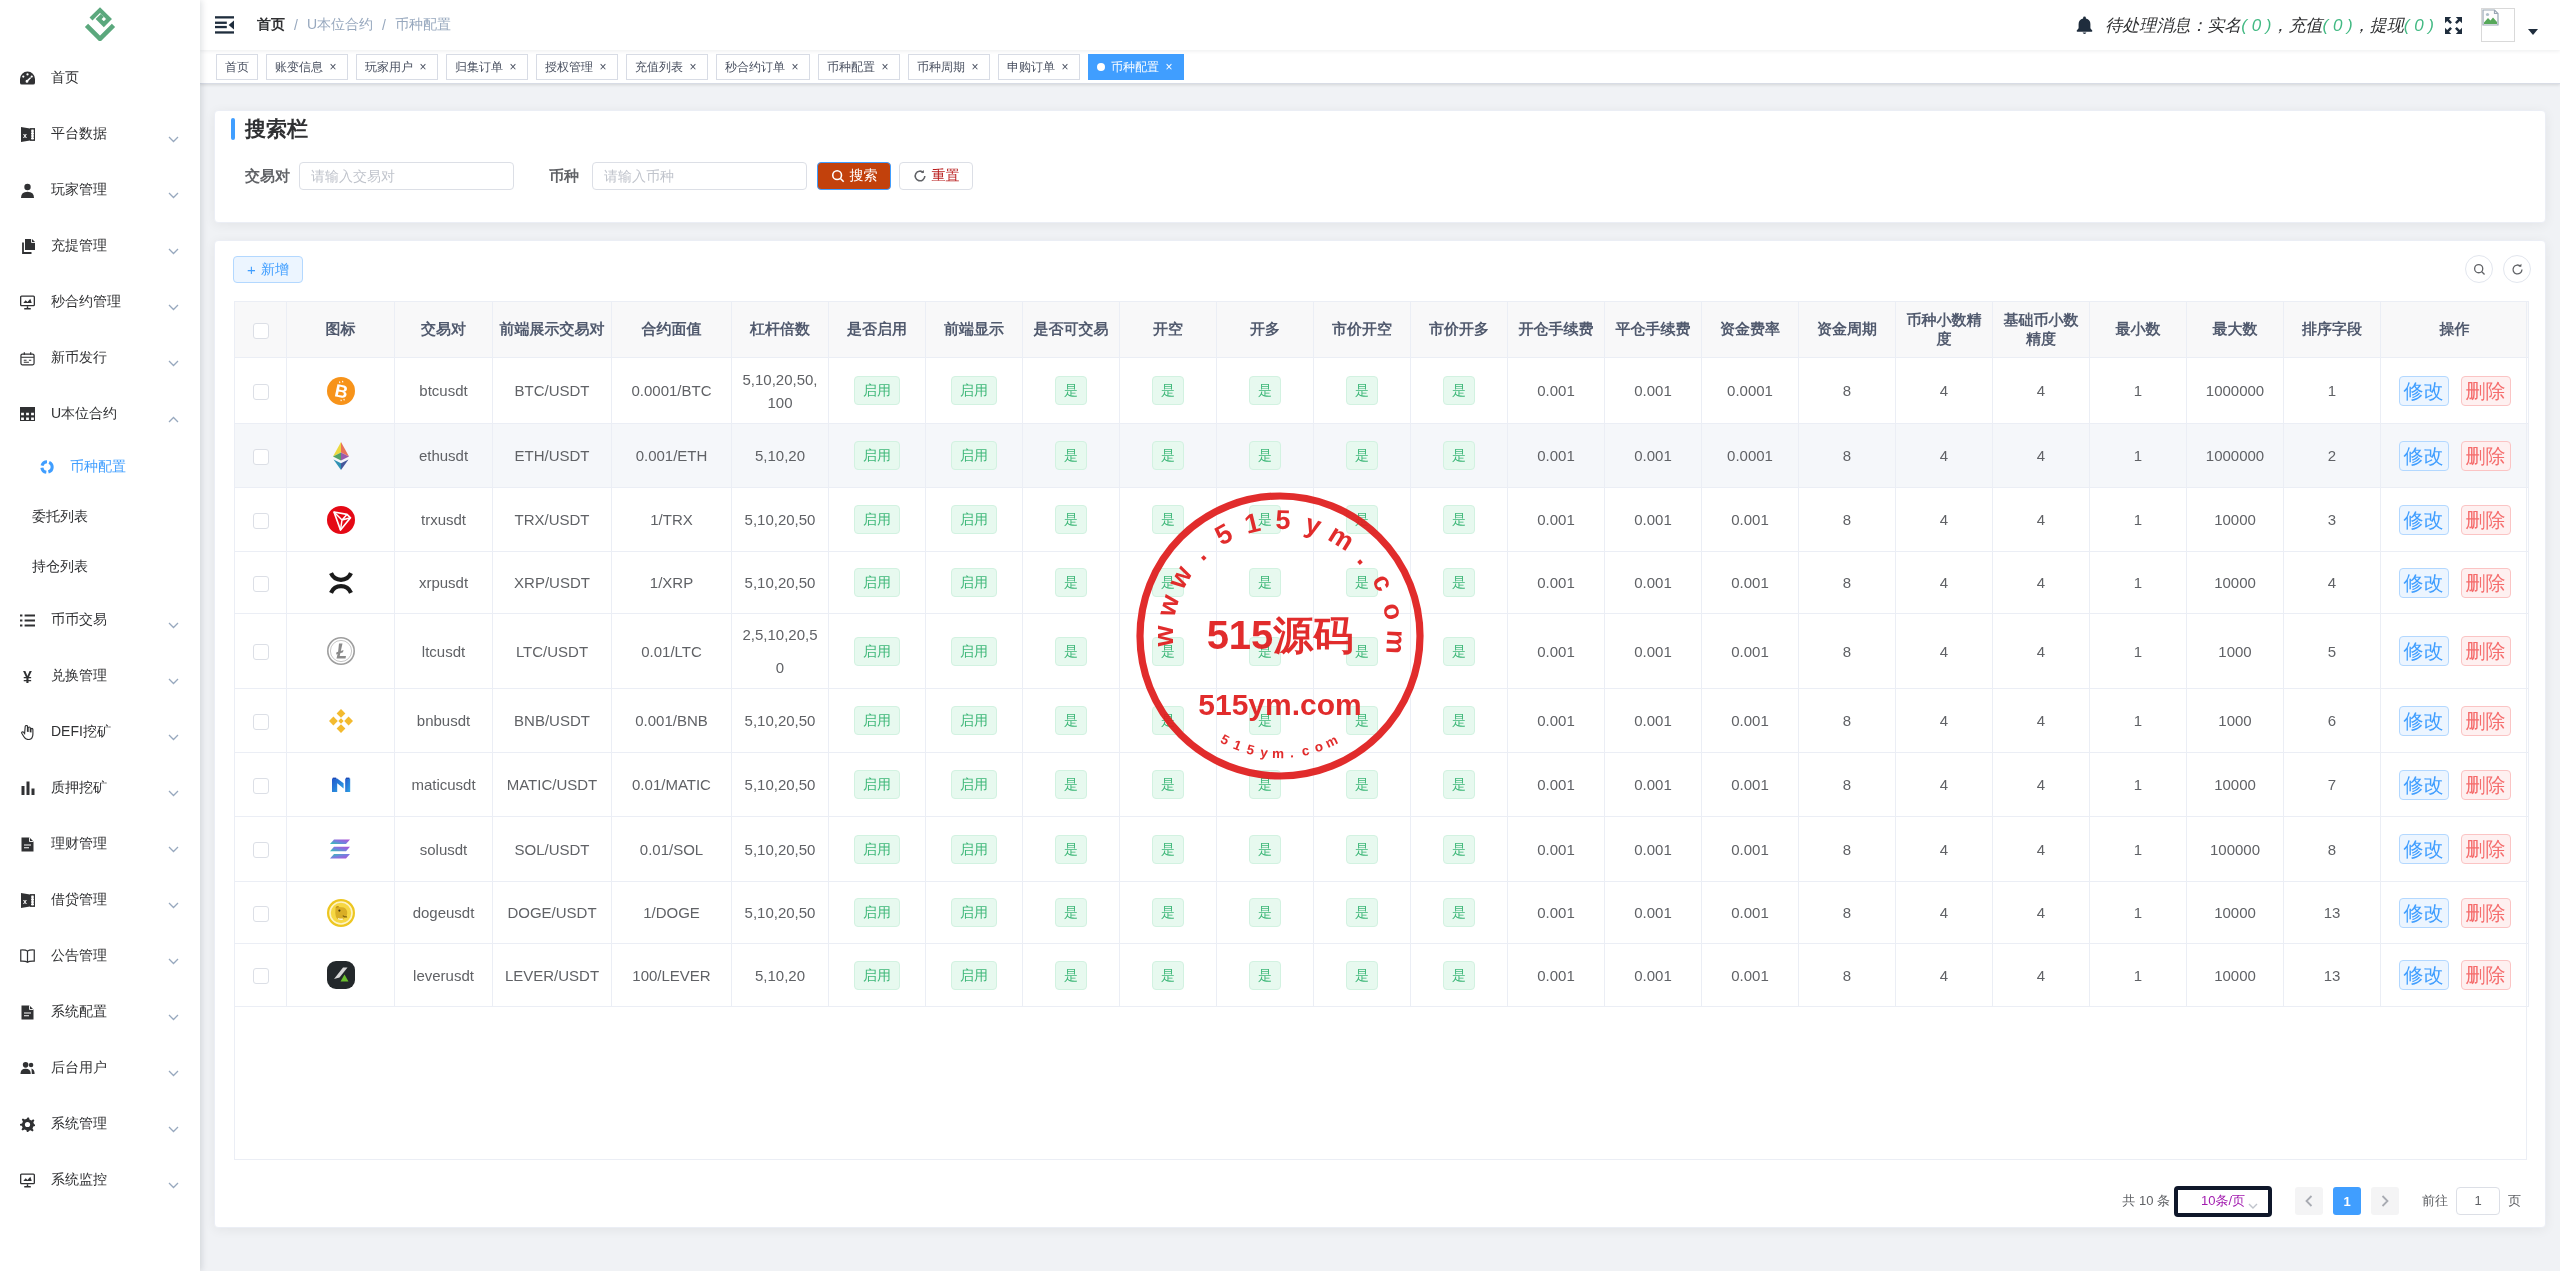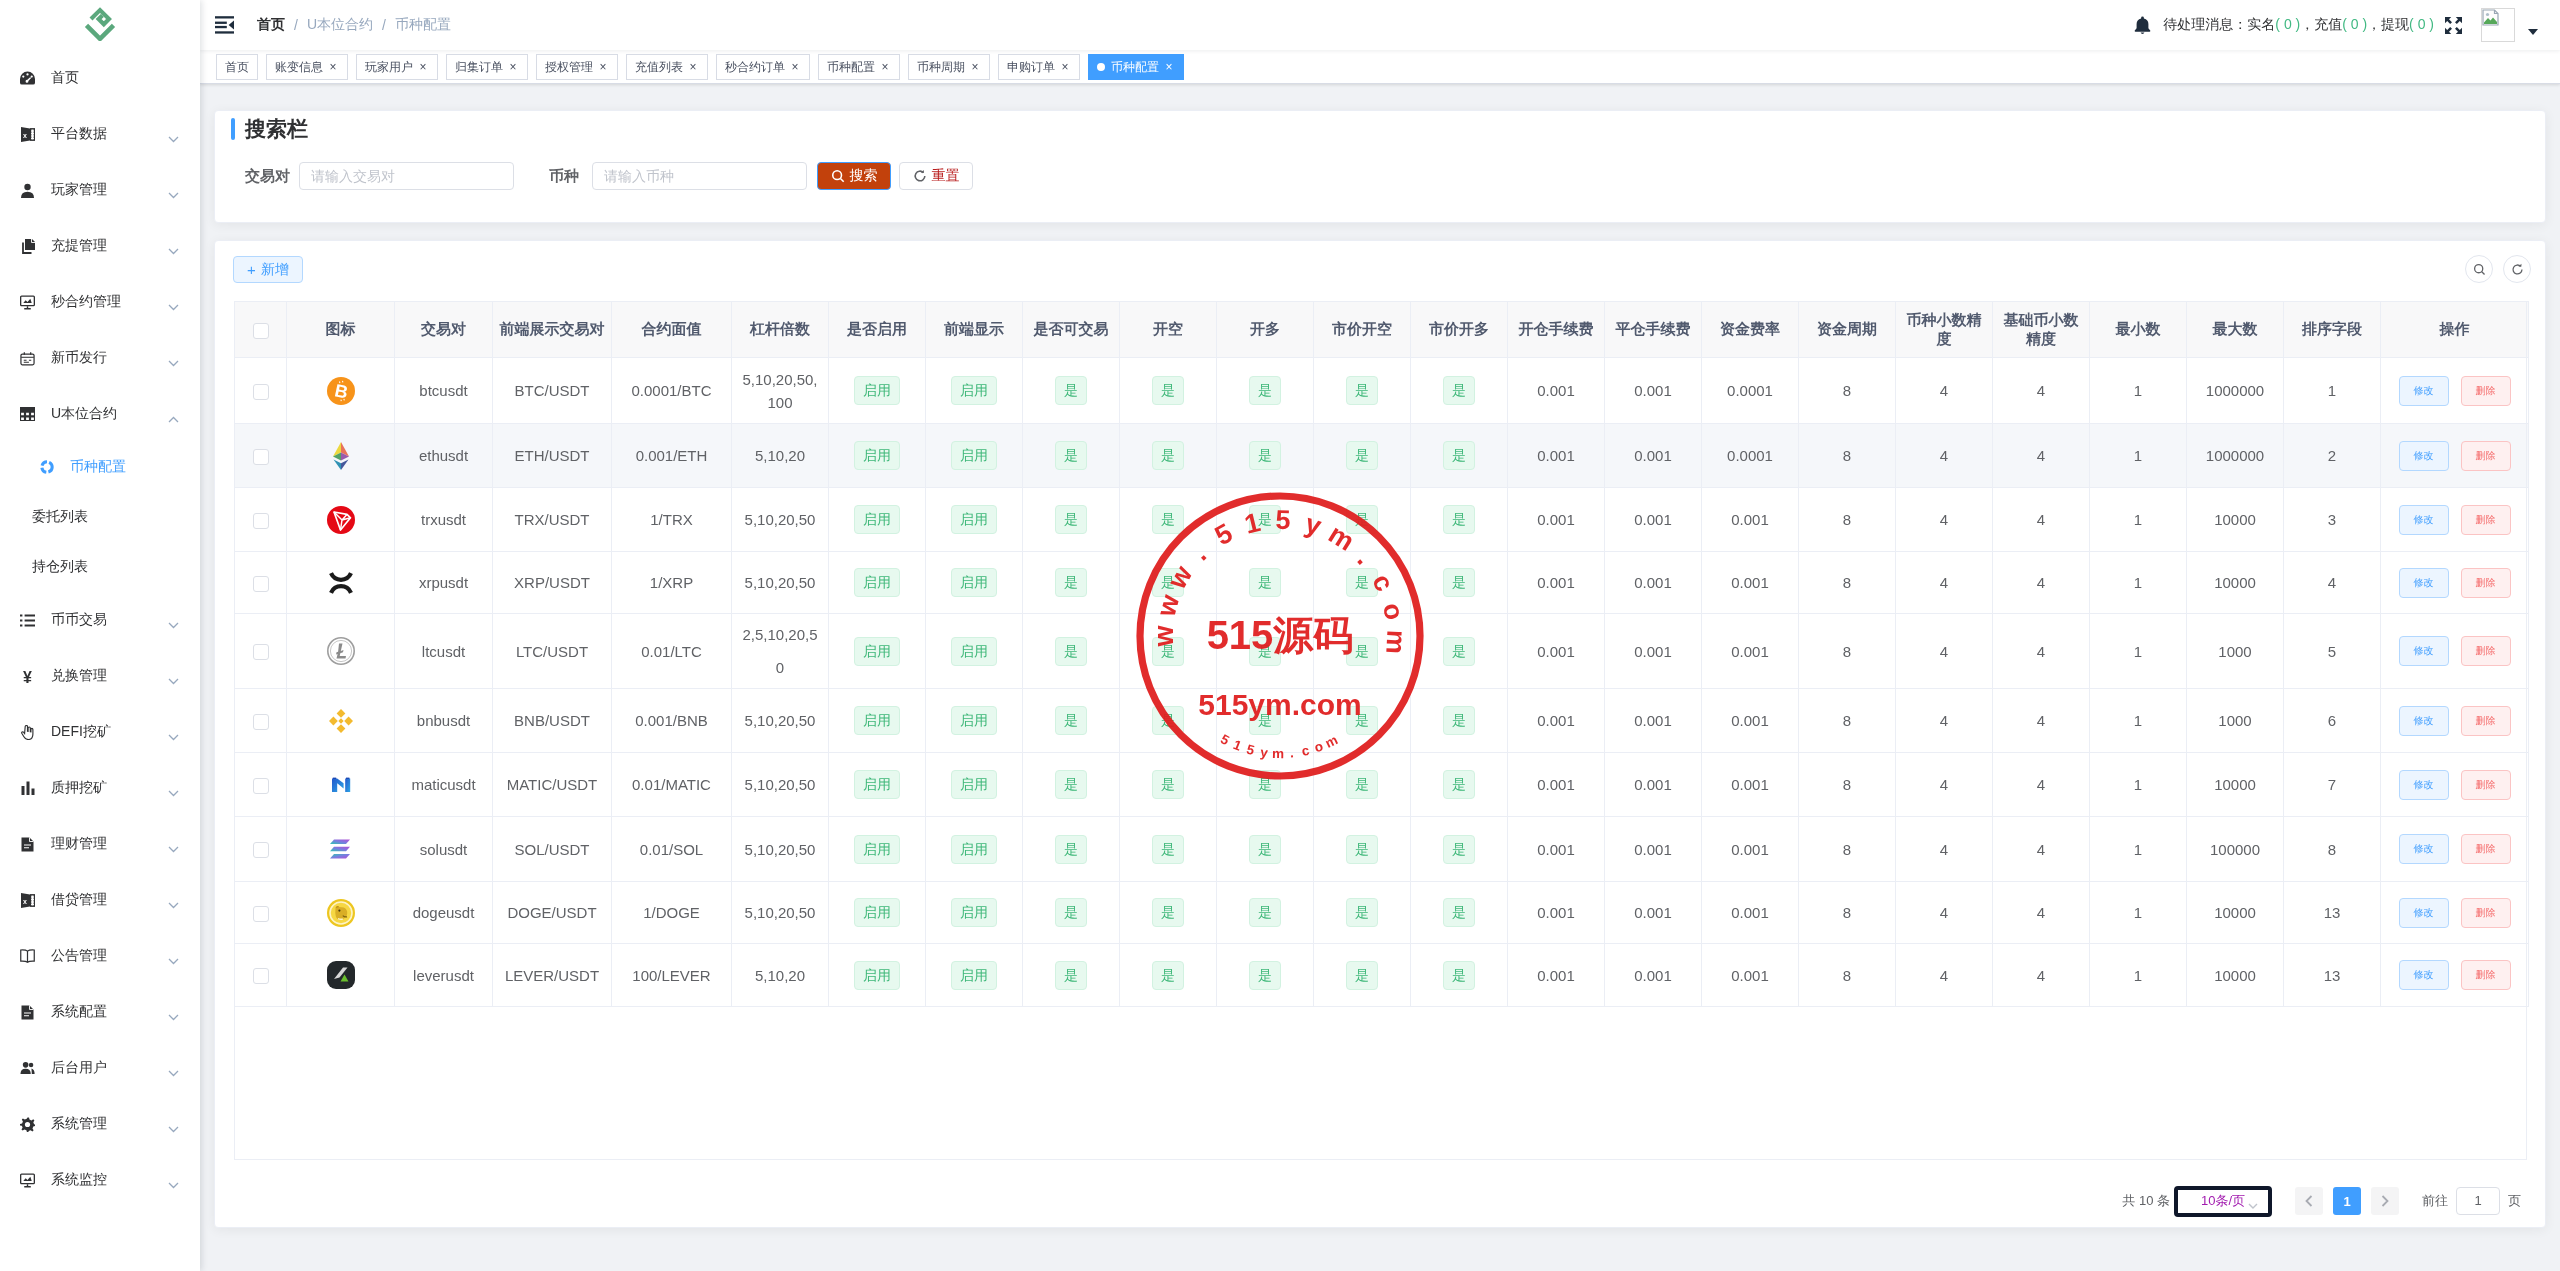--- a/index.html
+++ b/index.html
@@ -17,21 +17,21 @@
 .smi.active { color:#409eff; padding-left:70px; }
 .smi .ic { position:absolute; left:40px; top:50%; margin-top:-7px; width:14px; height:14px; }
 
 #navbar { position:absolute; left:200px; top:0; width:2360px; height:50px; background:#fff; z-index:20; box-shadow:0 1px 4px rgba(0,21,41,.08); }
 #hamb { position:absolute; left:15px; top:16px; }
 #crumb { position:absolute; left:57px; top:0; height:50px; display:flex; align-items:center; font-size:14px; }
 #crumb .b1 { color:#303133; font-weight:bold; }
 #crumb .sep { color:#97a8be; margin:0 9px; }
 #crumb .b2 { color:#97a8be; }
 #nav-right { position:absolute; right:0; top:0; height:50px; display:flex; align-items:center; }
-#msg { font-size:14px; color:#303133; }
+#msg { font-size:17px; color:#303133;font-style:italic; }
 #msg .g { color:#42b983; }
 
 #tagsbar { position:absolute; left:200px; top:50px; width:2360px; height:34px; background:#fff;
   border-bottom:1px solid #d8dce5; box-shadow:0 1px 3px 0 rgba(0,0,0,.12); z-index:10; }
 .tag { display:inline-flex; align-items:center; height:26px; border:1px solid #d8dce5; background:#fff;
   color:#495060; font-size:12px; padding:0 8px; margin-left:8px; margin-top:4px; vertical-align:top; }
 .tag:first-child { margin-left:16px; }
 .tag .x { margin-left:4px; font-size:12px; color:#495060; width:12px; text-align:center; }
 .tag.on { background:#409eff; border-color:#409eff; color:#fff; }
 .tag.on .x { color:#fff; }
@@ -59,21 +59,21 @@
 #tablebox { position:absolute; left:19px; top:60px; width:2293px; height:859px; background:#fff; }
 #tablebox .outer { position:absolute; left:0; top:0; width:2293px; height:859px; border:1px solid #ebeef5; pointer-events:none; }
 table { border-collapse:collapse; table-layout:fixed; width:2293px; font-size:15px; color:#606266; }
 th,td { border:1px solid #ebeef5; text-align:center; vertical-align:middle; padding:4px 8px; font-weight:normal; overflow:hidden; }
 th { padding:4px 3px; }
 th { background:#f8f8f9; color:#515a6e; font-weight:bold; height:56px; }
 tr.hov td { background:#f5f7fa; }
 .ckb { display:inline-block; width:16px; height:16px; border:1px solid #dcdfe6; border-radius:3px; background:#fff; vertical-align:middle; }
 .bdg { display:inline-block; height:29px; line-height:27px; padding:0 8px; border-radius:4px; background:#e7f9ef;
   border:1px solid #d2f2e1; color:#3db778; font-size:14px; }
-.opbtn { display:inline-block; width:50px; height:30px; line-height:28px; border-radius:4px; font-size:10px; }
+.opbtn { display:inline-block; width:50px; height:30px; line-height:28px; border-radius:4px; font-size:20px; }
 .opbtn.mod { background:#ecf5ff; color:#409eff; border:1px solid #b3d8ff; margin-right:12px; }
 .opbtn.del { background:#fef0f0; color:#f56c6c; border:1px solid #fbc4c4; }
 .coin { display:inline-block; width:30px; height:30px; vertical-align:middle; }
 
 #pager { position:absolute; right:24px; top:942px; height:36px; display:flex; align-items:center; font-size:13px; color:#606266; }
 #pager .total { margin-right:4px; }
 #pager .psel { width:98px; height:31px; border:4px solid #0f172a; border-radius:4px; display:flex; align-items:center;
   justify-content:center; color:#a21caf; margin-right:18px; position:relative; }
 #pager .pbtn { width:28px; height:28px; background:#f4f4f5; border-radius:3px; display:flex; align-items:center;
   justify-content:center; color:#909399; margin:0 5px; }

